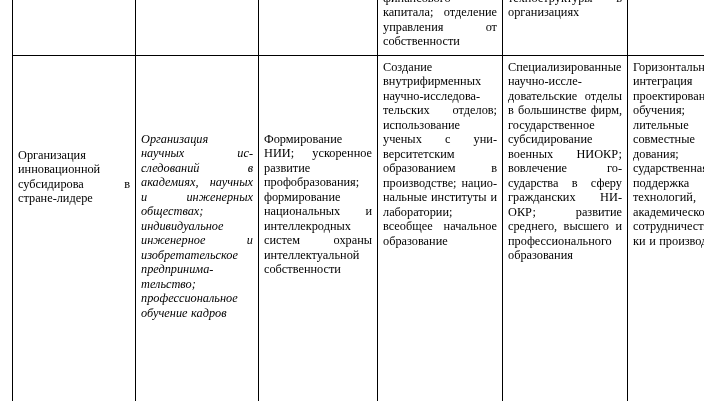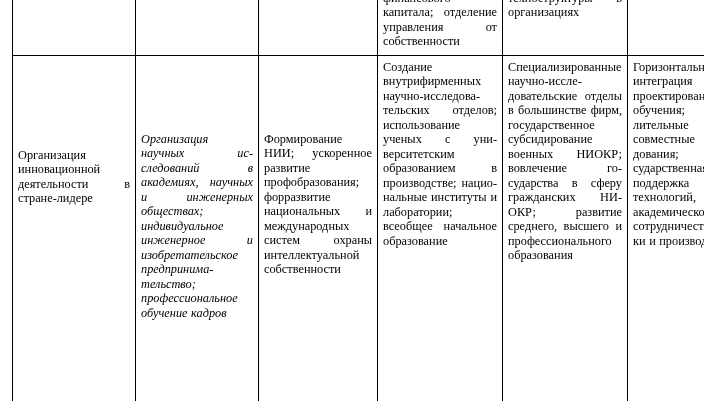--- a/index.html
+++ b/index.html
@@ -82,27 +82,27 @@
       <td class="col-3">
             <span class="cell-inner pad-top-3">концентрация финансового капитала; от­деление управления от собственности</span>
           </td>
       <td class="col-4">
             <span class="cell-inner pad-top-4">доминирова­ние техно­структуры в организациях</span>
           </td>
       <td class="col-5"></td>
     </tr>
     <tr class="row-main">
       <td class="col-0">
-            <span class="cell-inner pad-top-0">Организация инновационной деятельности в стране-лидере</span>
+            <span class="cell-inner pad-top-0">Организация инновационной субсидирова в стране-лидере</span>
           </td>
       <td class="col-1">
             <span class="cell-inner pad-top-1">Организация научных ис­следований в академиях, научных и инженерных обществах; индивидуаль­ное инженер­ное и изобре­тательское предпринима­тельство; профессио­нальное обу­чение кадров</span>
           </td>
       <td class="col-2">
-            <span class="cell-inner pad-top-2">Формирова­ние НИИ; ускоренное развитие профобразо­вания; фор­развитие национальных и междуна­родных систем охра­ны интеллек­туальной соб­ственности</span>
+            <span class="cell-inner pad-top-2">Формирова­ние НИИ; ускоренное развитие профобразо­вания; фор­мирование национальных и интеллек­родных систем охра­ны интеллек­туальной соб­ственности</span>
           </td>
       <td class="col-3">
             <span class="cell-inner">Создание внутрифир­менных науч­но-исследова­тельских отде­лов; ис­пользование ученых с уни­верситетским образованием в производст­ве; нацио­нальные ин­ституты и ла­боратории; всеобщее на­чальное обра­зование</span>
           </td>
       <td class="col-4">
             <span class="cell-inner">Специализи­рованные научно-иссле­довательские отделы в большинстве фирм, госу­дарственное субсидирова­ние военных НИОКР; вов­лечение го­сударства в сферу граж­данских НИ­ОКР; разви­тие среднего, высшего и профессио­нального об­разования</span>
           </td>
       <td class="col-5">
             <span class="cell-inner">Горизонталь­ная интегра­ция НИОКР, проектирова­ния и обуче­ния; вычис­лительные сети и совме­стные иссле­дования; го­сударственная поддержка технологий, академиче­ское сотруд­ничество нау­ки и произ­водства</span>
           </td>

